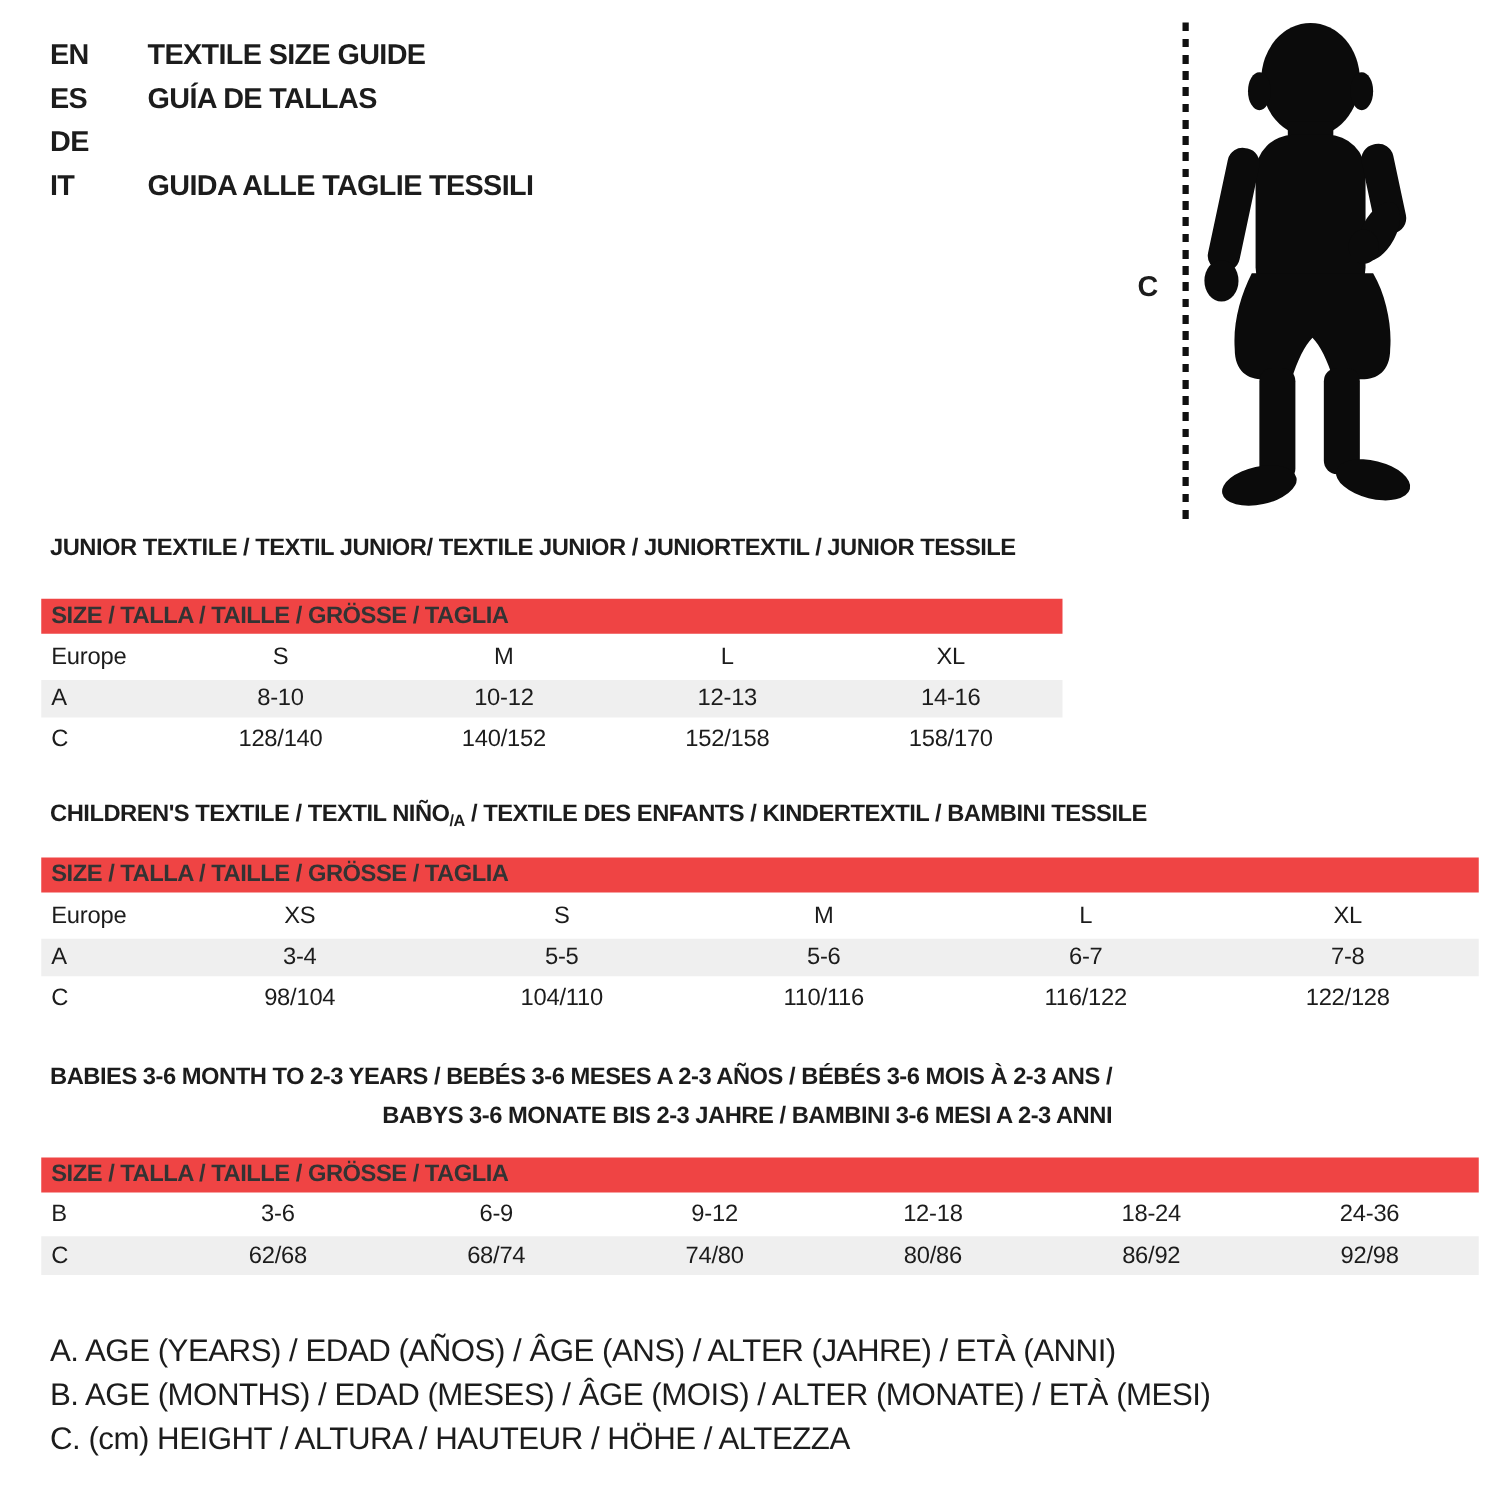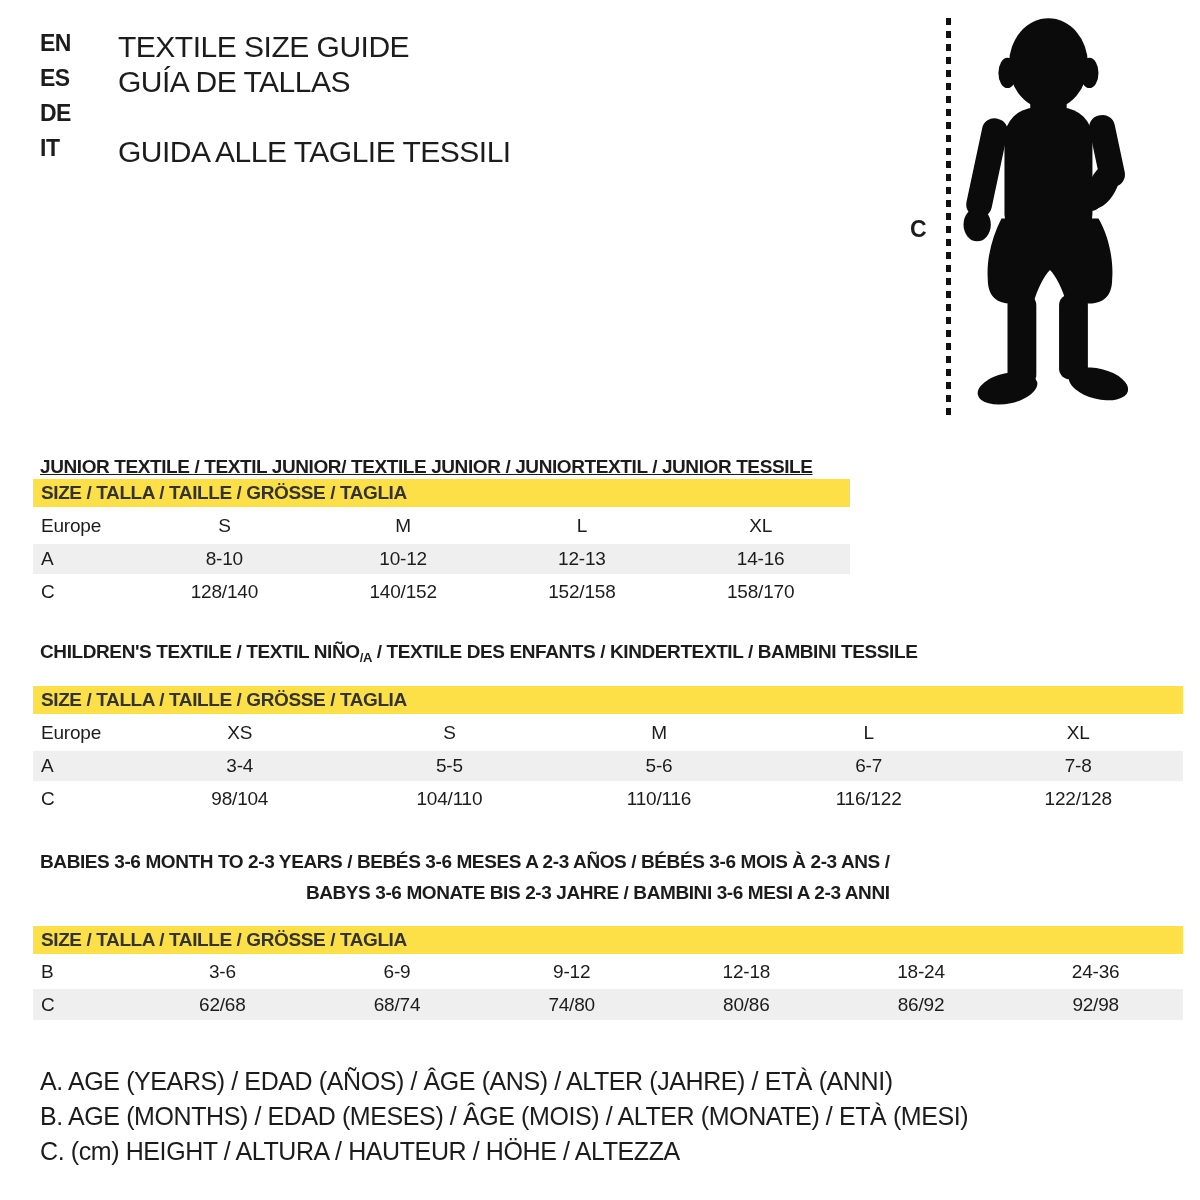--- a/index.html
+++ b/index.html
@@ -3,41 +3,41 @@
 <meta charset="utf-8">
 <style>
   html,body{margin:0;padding:0;background:#fff;}
   body{width:1200px;height:1200px;font-family:"Liberation Sans",sans-serif;color:#1c1c1c;}
   .canvas{position:relative;width:1200px;height:1200px;background:#ffffff;overflow:hidden;}
 
   
   .lang{position:absolute;left:40px;top:30px;}
   .lang-row{display:flex;height:35px;align-items:flex-start;}
   .lang-code{width:78px;font-weight:700;font-size:23px;letter-spacing:-0.5px;}
-  .lang-label{font-weight:400;font-size:30px;letter-spacing:-0.5px;white-space:nowrap;}
+  .lang-label{font-weight:700;font-size:23px;letter-spacing:-0.5px;white-space:nowrap;}
 
   
   .dash-line{position:absolute;left:946px;top:18px;width:5px;height:398px;
     background:repeating-linear-gradient(to bottom,#101010 0 7px,transparent 7px 13px);}
   .c-label{position:absolute;left:910px;top:216px;font-size:23px;font-weight:700;}
   .baby-svg{position:absolute;left:962px;top:12px;}
 
   
   .section-title{position:absolute;font-size:19px;font-weight:700;letter-spacing:-0.4px;white-space:nowrap;}
-  .title-junior{left:40px;top:456px;text-decoration:underline;}
+  .title-junior{left:40px;top:428px;}
   .title-children{left:40px;top:641px;}
   .title-babies{left:40px;top:846px;line-height:31px;text-align:right;}
   .subscript{font-size:13px;position:relative;top:4px;}
 
   
   .size-table{position:absolute;}
   .tbl-junior{left:33px;top:479px;width:817px;}
   .tbl-children{left:33px;top:686px;width:1150px;}
   .tbl-babies{left:33px;top:926px;width:1150px;}
-  .size-bar{height:28px;background:#fde047;display:flex;align-items:center;padding-left:8px;
+  .size-bar{height:28px;background:#ef4444;display:flex;align-items:center;padding-left:8px;
     font-size:19px;font-weight:700;color:#333;letter-spacing:-0.4px;}
   .t-row{display:grid;align-items:center;font-size:19px;letter-spacing:-0.2px;}
   .cols4{grid-template-columns:102px repeat(4,1fr);}
   .cols5{grid-template-columns:102px repeat(5,1fr);}
   .cols6{grid-template-columns:102px repeat(6,1fr);}
   .t-row .cell{text-align:center;}
   .t-row .cell.rowlabel{text-align:left;padding-left:8px;font-weight:400;}
   .shaded{background:#efefef;}
   .h37{height:37px}.h36{height:36px}.h35{height:35px}.h31{height:31px}.h30{height:30px}
 

